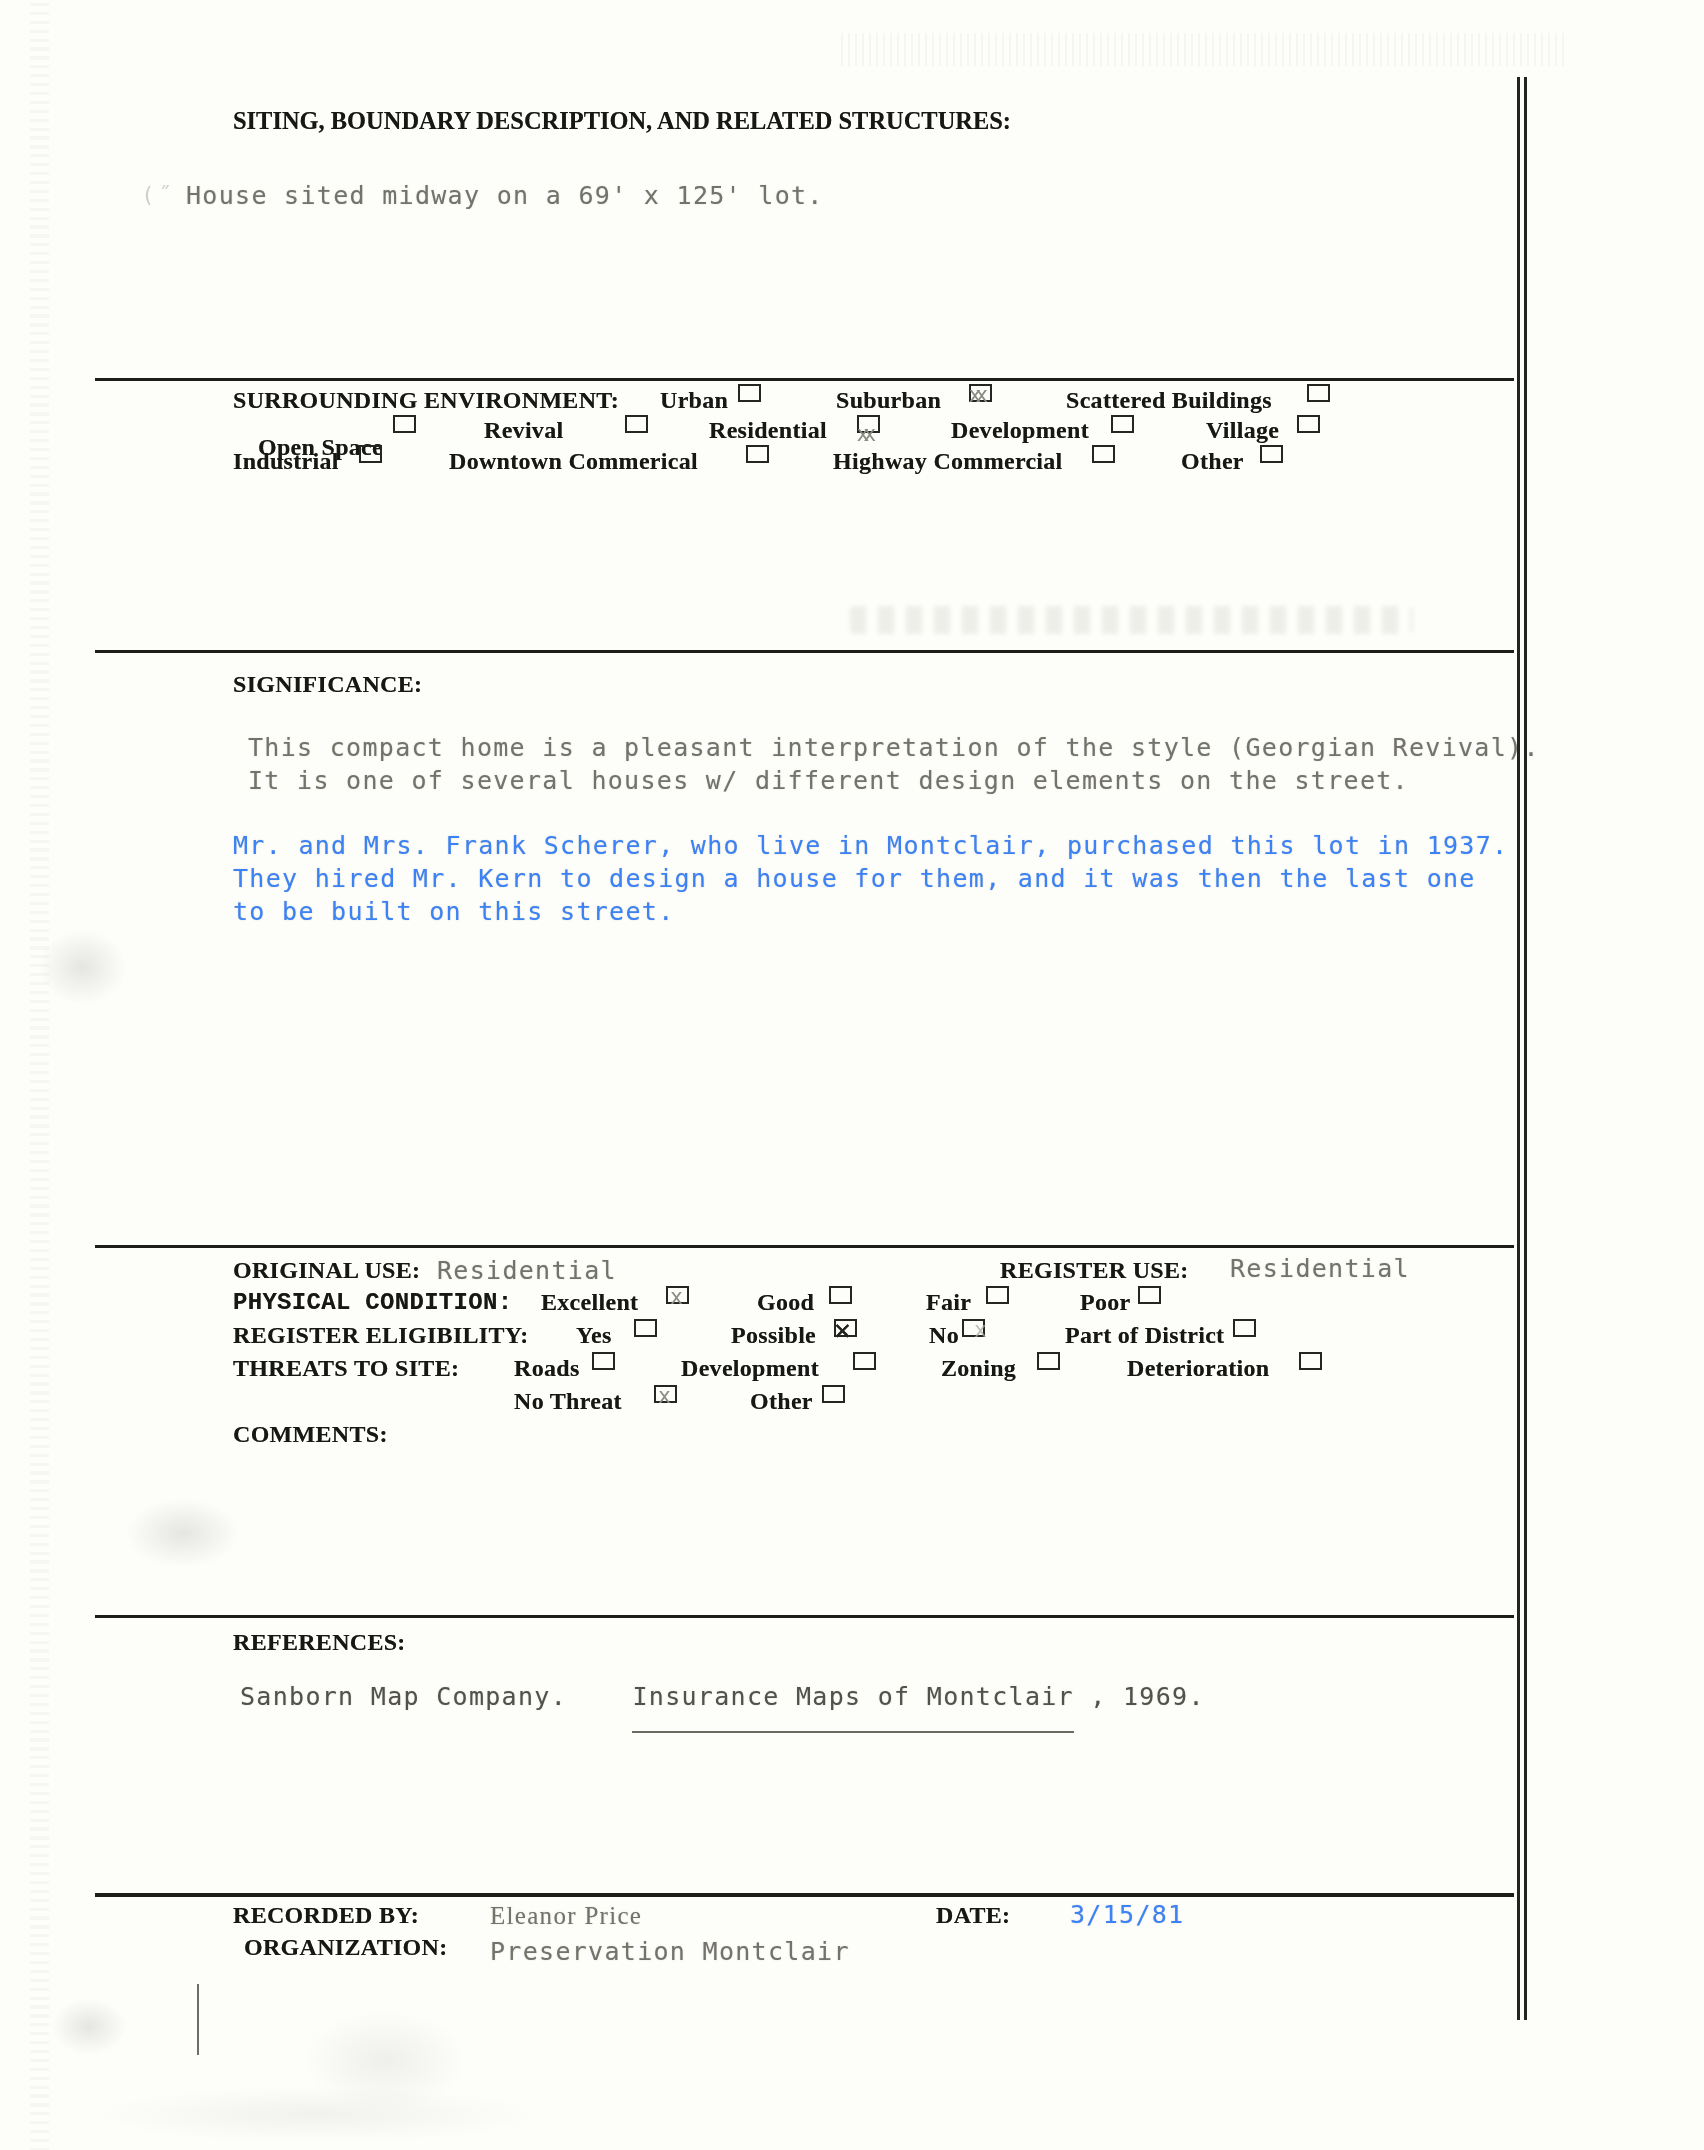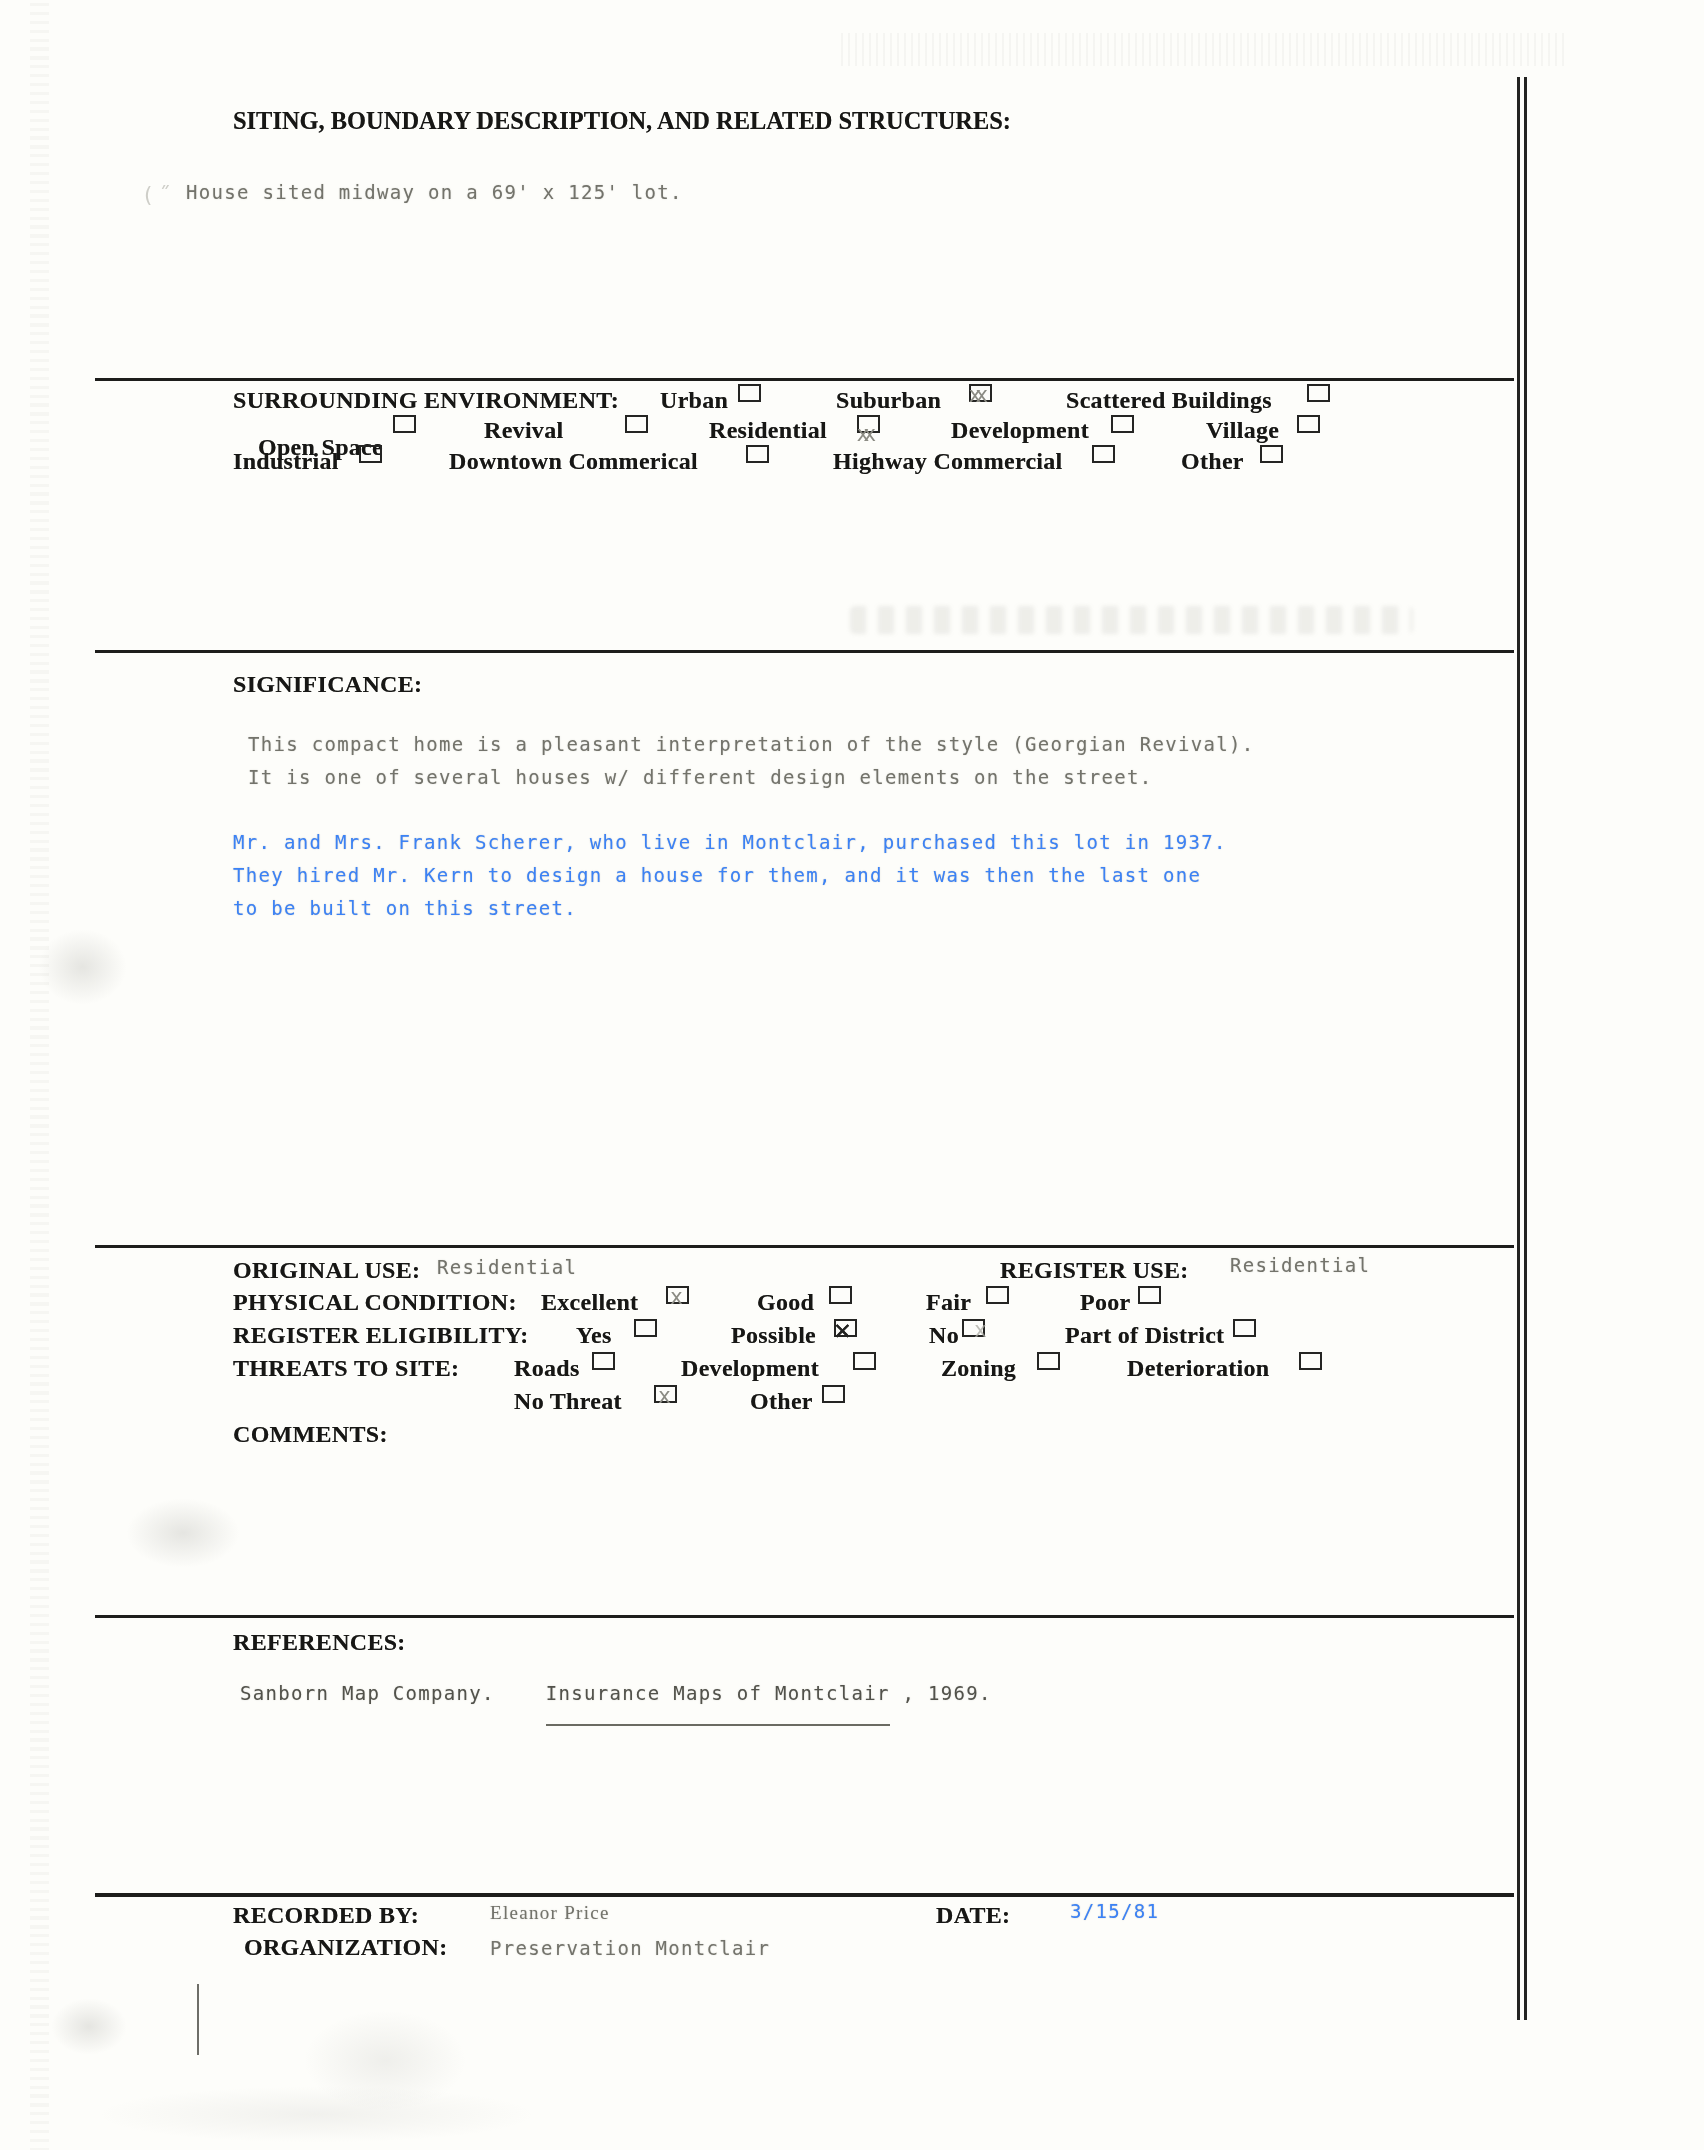--- a/index.html
+++ b/index.html
@@ -23,21 +23,21 @@
   }
   .title{
     font-size:26px;
     transform:scaleX(.94);
     transform-origin:left top;
     letter-spacing:0;
   }
   .typed{
     position:absolute;
     font-family:"DejaVu Sans Mono",monospace;
-    font-size:19px;
+    font-size:25px;
     letter-spacing:1.3px;
     color:#73736b;
     white-space:nowrap;
     text-shadow:0 0 1.3px rgba(115,115,107,.35);
   }
   .typed.dark{
     color:#3b82f6;
     text-shadow:0 0 1.3px rgba(61,61,55,.3);
   }
   .typed.mid{
@@ -189,21 +189,21 @@
   <div class="typed dark" style="left:233px;top:864px;">They hired Mr. Kern to design a house for them, and it was then the last one</div>
   <div class="typed dark" style="left:233px;top:897px;">to be built on this street.</div>
 
   <div class="hr" style="top:1245px;"></div>
 
   <div class="label" style="left:233px;top:1257px;">ORIGINAL USE:</div>
   <div class="typed" style="left:437px;top:1256px;">Residential</div>
   <div class="label" style="left:1000px;top:1257px;">REGISTER USE:</div>
   <div class="typed" style="left:1230px;top:1254px;">Residential</div>
 
-  <div class="label" style="left:233px;top:1289px;">PHYSICAL CONDITION:</div>
+  <div class="label" style="left:233px;top:1289px;font-family:Liberation Mono, monospace;">PHYSICAL CONDITION:</div>
   <div class="label" style="left:541px;top:1289px;font-weight:600;">Excellent</div>
   <span class="cb" style="left:666px;top:1286px;">
     <span class="mk mk-in">x</span>
   </span>
   <div class="label" style="left:757px;top:1289px;font-weight:600;">Good</div>
   <span class="cb" style="left:829px;top:1286px;"></span>
   <div class="label" style="left:926px;top:1289px;font-weight:600;">Fair</div>
   <span class="cb" style="left:986px;top:1286px;"></span>
   <div class="label" style="left:1080px;top:1289px;font-weight:600;">Poor</div>
   <span class="cb" style="left:1138px;top:1286px;"></span>

